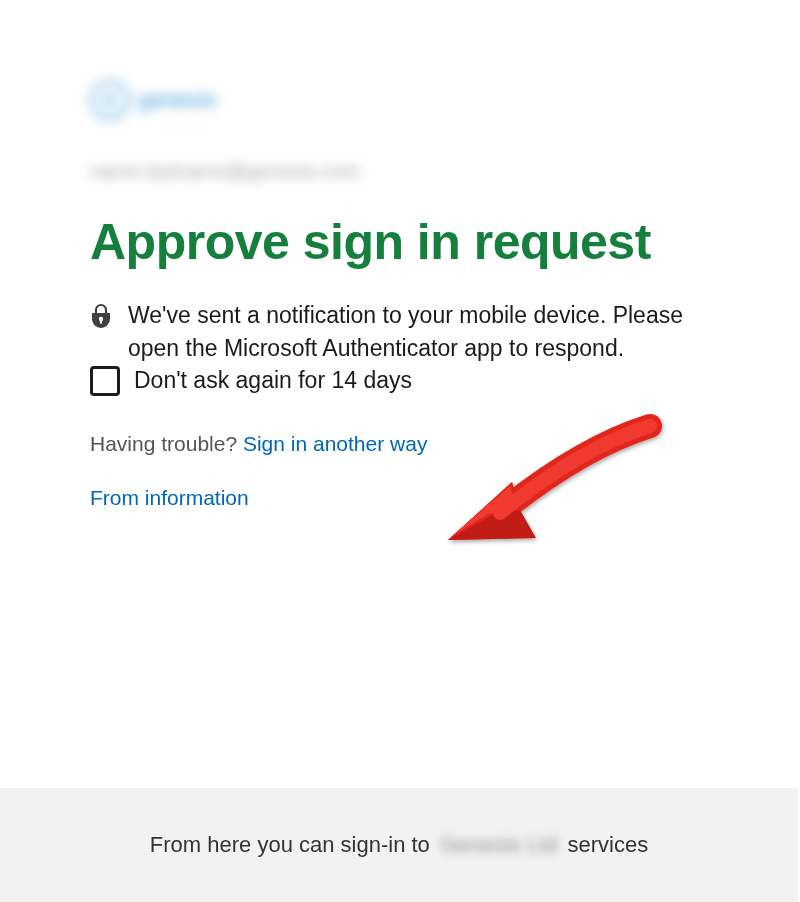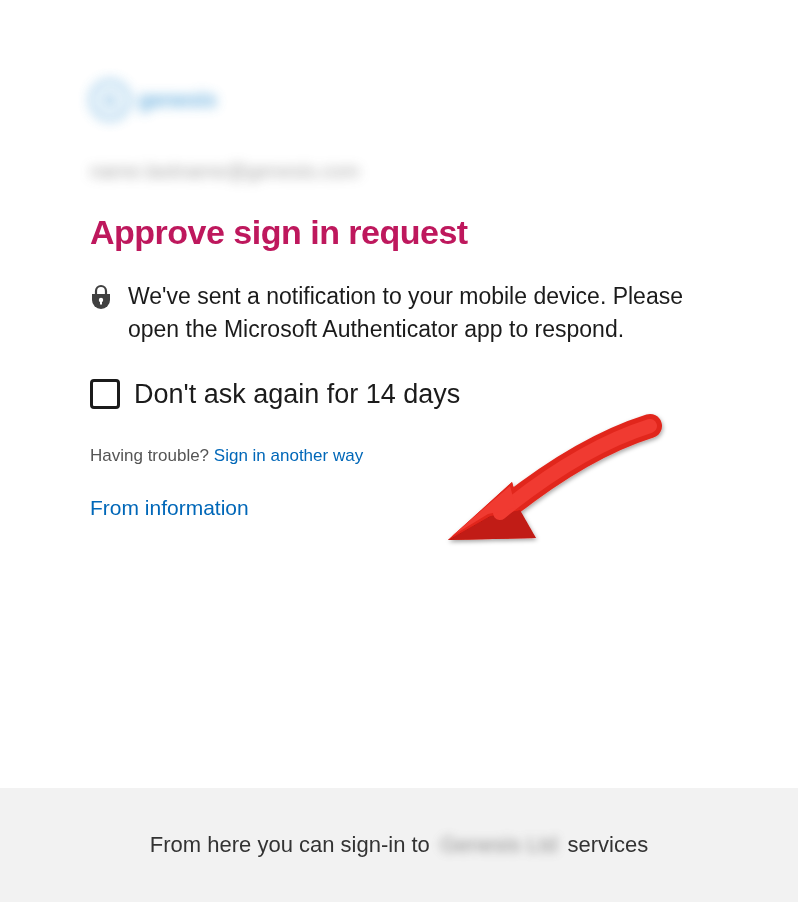--- a/index.html
+++ b/index.html
@@ -47,31 +47,30 @@
       letter-spacing: -0.5px;
     }
     .email-blur {
       filter: blur(6px);
       opacity: 0.55;
       color: #555;
       font-size: 20px;
       margin-bottom: 30px;
     }
     .heading {
-      font-size: 34px;
+      font-size: 50px;
       font-weight: 600;
-      color: #be185d;
+      color: #15803d;
       margin-bottom: 28px;
       letter-spacing: -0.5px;
     }
     .message-row {
       display: flex;
       align-items: flex-start;
       gap: 16px;
-      margin-bottom: 32px;
     }
     .lock-icon {
       flex-shrink: 0;
       margin-top: 4px;
     }
     .message-text {
       font-size: 23px;
       line-height: 1.45;
       color: #1b1b1b;
       font-weight: 400;
@@ -85,26 +84,26 @@
     .checkbox {
       width: 30px;
       height: 30px;
       border: 3px solid #1b1b1b;
       border-radius: 4px;
       background: #fff;
       cursor: pointer;
       flex-shrink: 0;
     }
     .checkbox-label {
-      font-size: 27px;
+      font-size: 23px;
       color: #1b1b1b;
       cursor: pointer;
     }
     .trouble-row {
-      font-size: 17px;
+      font-size: 21px;
       color: #555;
       margin-bottom: 30px;
     }
     .link {
       color: #0067b8;
       cursor: pointer;
       text-decoration: none;
     }
     .more-info {
       font-size: 21px;

